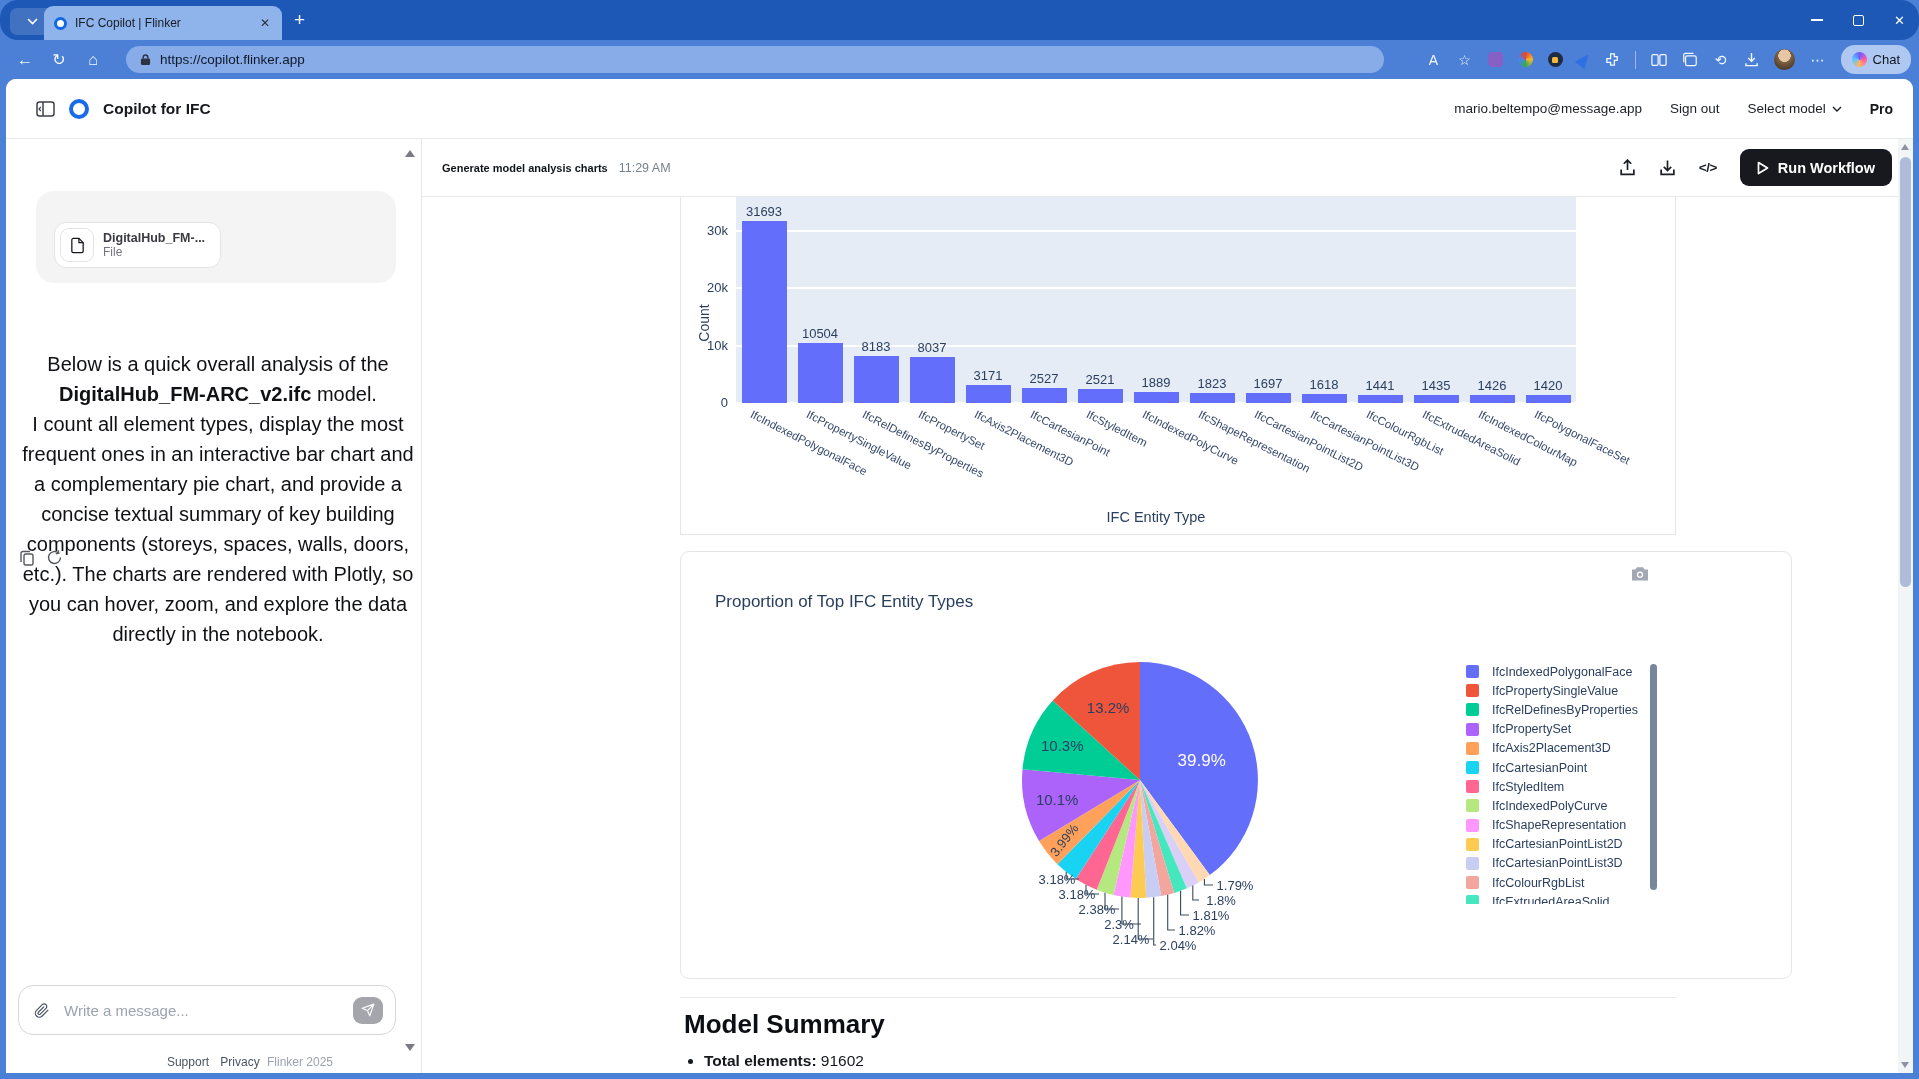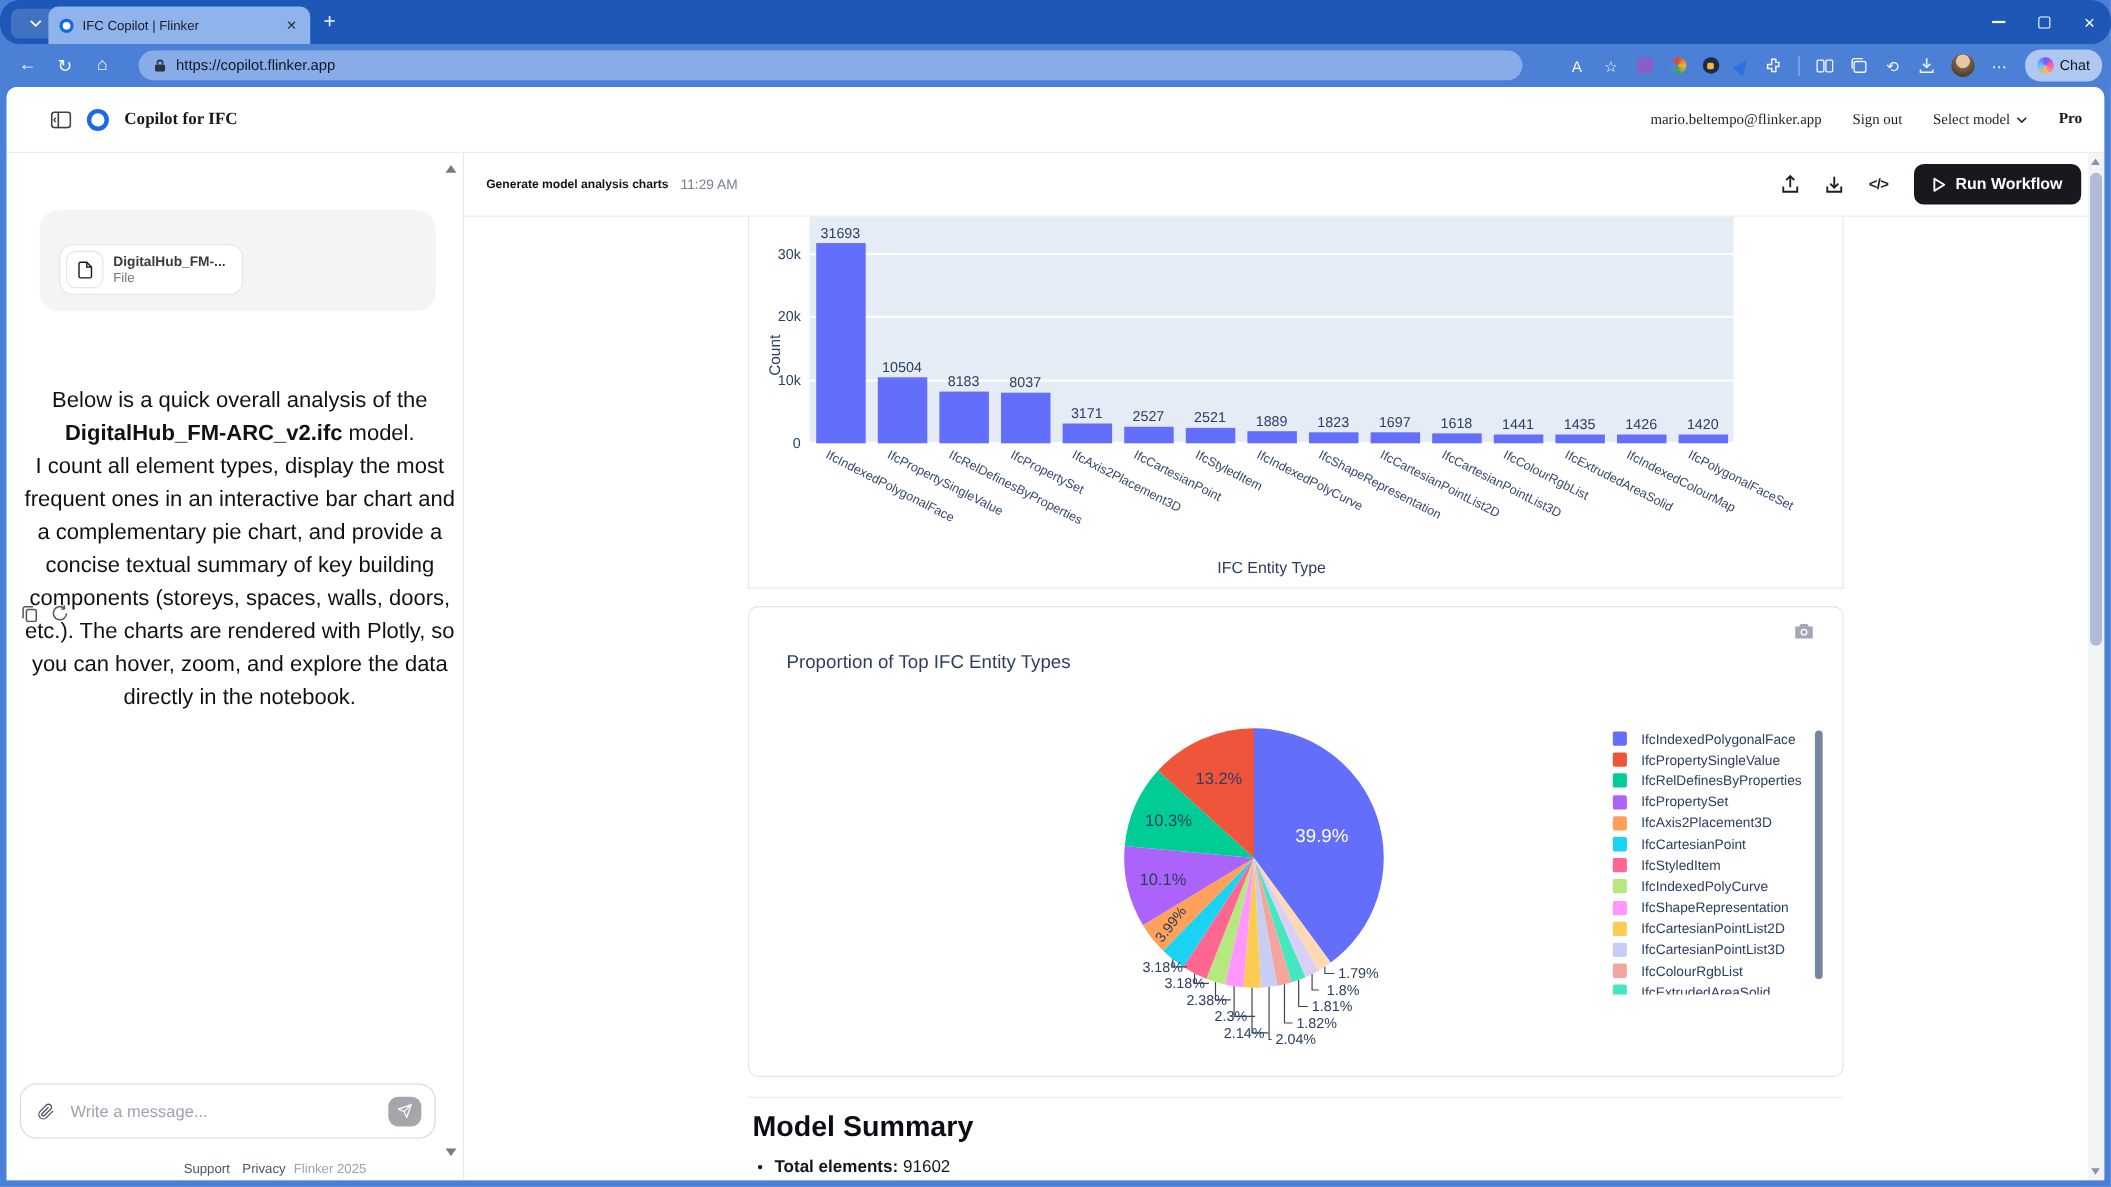--- a/index.html
+++ b/index.html
@@ -43,21 +43,21 @@
     gap:6px; padding:0 11px; }
   .copilot-swirl { width:15px; height:15px; border-radius:50%;
     background:conic-gradient(#6a5cff,#ff5ca8,#ffb45c,#5cc8ff,#6a5cff); }
   .chat-label { font-size:13px; color:#10151f; }
 
   
   #page { position:absolute; left:6px; top:79px; width:1907px; height:994px; background:#fff;
     border-radius:10px 10px 0 0; overflow:hidden; }
 
   .app-header { position:absolute; left:0; top:0; width:1907px; height:60px; border-bottom:1px solid #e6e8eb;
-    display:flex; align-items:center; padding:0 20px 0 40px; gap:14px; background:#fff;font-family:Liberation Serif, serif; }
+    display:flex; align-items:center; padding:0 20px 0 30px; gap:14px; background:#fff; }
   .logo-ring { width:20px; height:20px; border:4.5px solid #1B6BE8; border-radius:50%; }
   .app-title { font-size:15.5px; font-weight:700; color:#15181d; }
   .hdr-right { margin-left:auto; display:flex; align-items:center; gap:28px; }
   .hdr-item { font-size:13.5px; color:#1b1f26; }
   .hdr-model { display:flex; align-items:center; gap:6px; }
   .hdr-pro { font-size:14px; font-weight:700; color:#14171c; }
 
   
   .sidebar { position:absolute; left:0; top:60px; width:416px; height:934px; border-right:1px solid #e5e5e8; background:#fff; }
   .scroll-arrow { position:absolute; width:0; height:0; border-left:5px solid transparent; border-right:5px solid transparent; }
@@ -97,21 +97,21 @@
   .wf-time { font-size:12.5px; color:#77828e; }
   .wf-actions { position:absolute; right:4px; top:0; height:57px; display:flex; align-items:center; gap:23px; }
   .wf-ic { color:#1b1f24; display:flex; align-items:center; }
   .code-ic { font-size:13.5px; font-weight:700; color:#1b1f24; letter-spacing:-.5px; }
   .run-btn { height:37px; background:#17191e; color:#fff; border-radius:9px; display:flex; align-items:center;
     gap:9px; padding:0 17px; font-size:14.5px; font-weight:600; margin-right:2px; }
   .wf-divider { position:absolute; left:0; top:57px; width:1476px; height:1px; background:#e7e9ec; }
 
   .card1 { position:absolute; left:258px; top:58px; width:996px; height:338px; background:#fff;
     border-left:1px solid #e2e5ea; border-right:1px solid #e2e5ea; border-bottom:1px solid #e2e5ea; overflow:hidden; }
-  .card2 { position:absolute; left:258px; top:412px; width:996px; height:428px; background:#fff;
+  .card2 { position:absolute; left:258px; top:412px; width:1112px; height:428px; background:#fff;
     border:1px solid #e2e5ea; border-radius:9px; overflow:hidden; }
 
   
   .plot-bg { position:absolute; left:55px; top:-8px; width:840px; height:213px; background:#E5ECF6; }
   .gridline { position:absolute; left:55px; width:840px; height:2px; background:#fff; }
   .bar { position:absolute; background:#636EFA; }
   .bar-val { position:absolute; width:64px; text-align:center; font-size:13px; color:#2a3f5f; }
   .ytick { position:absolute; left:0; width:47px; text-align:right; font-size:13px; color:#2a3f5f; }
   .xlab { position:absolute; font-size:11.5px; color:#36496b; white-space:nowrap;
     transform:rotate(27deg); transform-origin:0 0; }
@@ -213,21 +213,21 @@
 
   <div class="app-header">
     <svg width="19" height="16" viewBox="0 0 19 16">
       <rect x="1" y="1" width="17" height="14" rx="2.5" fill="none" stroke="#3c3f46" stroke-width="1.5"></rect>
       <line x1="7" y1="1" x2="7" y2="15" stroke="#3c3f46" stroke-width="1.5"></line>
       <polyline points="4.8,6 3,8 4.8,10" fill="none" stroke="#3c3f46" stroke-width="1.2"></polyline>
     </svg>
     <span class="logo-ring"></span>
     <span class="app-title">Copilot for IFC</span>
     <div class="hdr-right">
-      <span class="hdr-item">mario.beltempo@flinker.app</span>
+      <span class="hdr-item">mario.beltempo@message.app</span>
       <span class="hdr-item">Sign out</span>
       <span class="hdr-item hdr-model">
         <span>Select model</span>
         <svg width="10" height="6" viewBox="0 0 10 6">
             <polyline points="1,1 5,5 9,1" fill="none" stroke="#1b1f26" stroke-width="1.4"></polyline>
           </svg>
       </span>
       <span class="hdr-pro">Pro</span>
     </div>
   </div>

